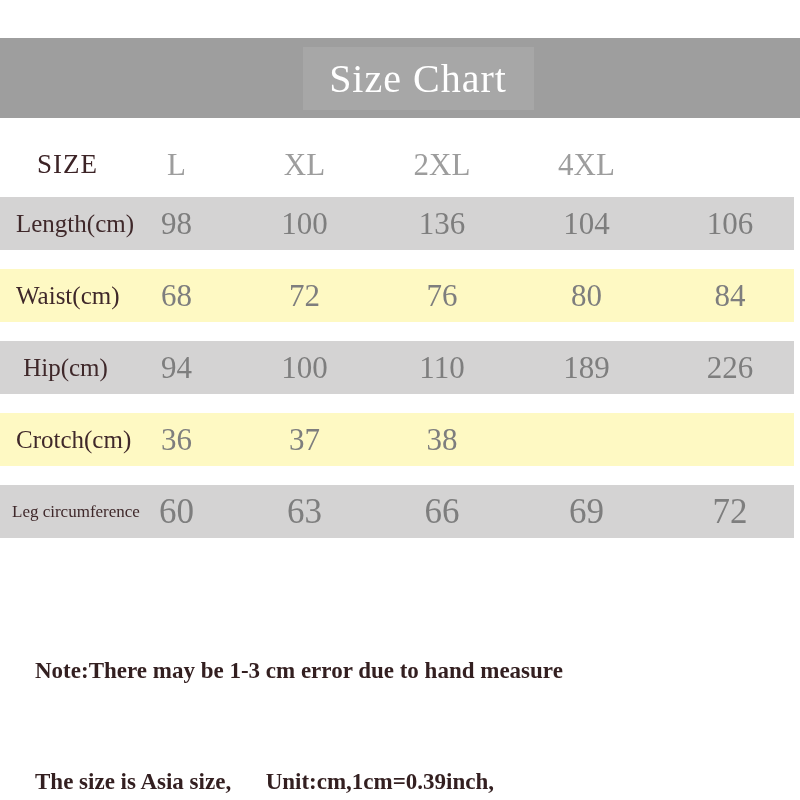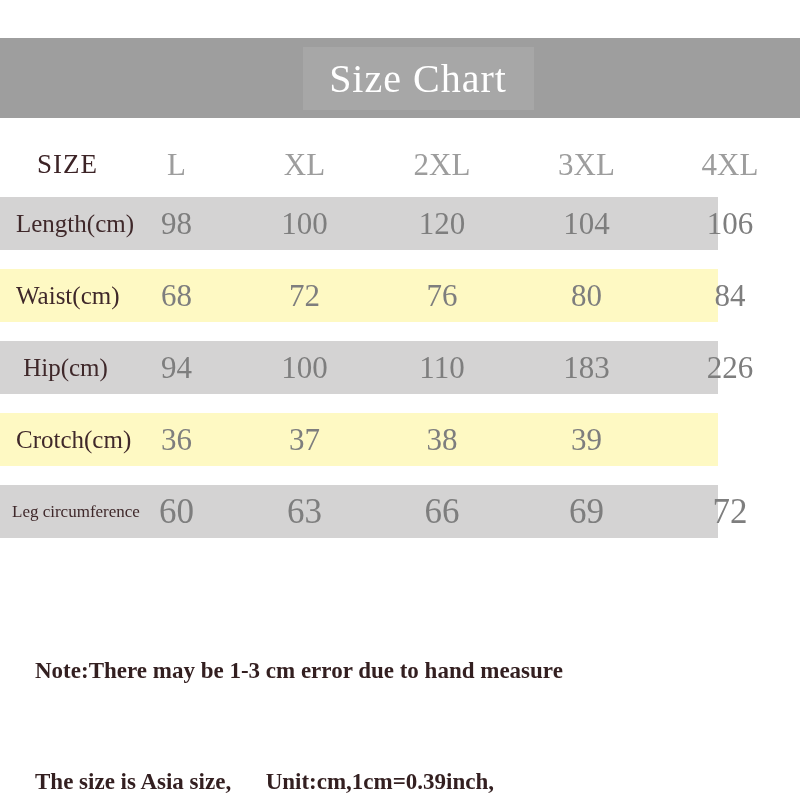--- a/index.html
+++ b/index.html
@@ -45,21 +45,21 @@
     grid-template-columns: 115px 123px 133px 142px 147px 140px;
     align-items: center;
   }
   .trow-header {
     height: 65px;
     padding-top: 14px;
   }
   .trow-data {
     height: 53px;
     margin-bottom: 19px;
-    width: 718px;
+    width: 794px;
   }
   .trow-gray { background: #d4d3d3; }
   .trow-white { background: #fef9c3; }
   .cell { text-align: center; font-family: Liberation Serif, serif; }
   .cell-corner {
     color: #3c2326;
     font-size: 27px;
     letter-spacing: 1px;
     padding-left: 20px;
   }
@@ -102,57 +102,55 @@
   </div>
 </div>
 
 <div class="size-table">
 
   <div class="trow trow-header">
     <div class="cell cell-corner">SIZE</div>
     <div class="cell cell-sizehead">L</div>
     <div class="cell cell-sizehead">XL</div>
     <div class="cell cell-sizehead">2XL</div>
-    <div class="cell cell-sizehead">3XL</div>
     <div class="cell cell-sizehead">4XL</div>
   </div>
 
   <div class="trow trow-data trow-gray">
     <div class="cell cell-label">Length(cm)</div>
     <div class="cell cell-value">98</div>
     <div class="cell cell-value">100</div>
-    <div class="cell cell-value">120</div>
+    <div class="cell cell-value">136</div>
     <div class="cell cell-value">104</div>
     <div class="cell cell-value">106</div>
   </div>
 
   <div class="trow trow-data trow-white">
     <div class="cell cell-label">Waist(cm)</div>
     <div class="cell cell-value">68</div>
     <div class="cell cell-value">72</div>
     <div class="cell cell-value">76</div>
     <div class="cell cell-value">80</div>
     <div class="cell cell-value">84</div>
   </div>
 
   <div class="trow trow-data trow-gray">
     <div class="cell cell-label">Hip(cm)</div>
     <div class="cell cell-value">94</div>
     <div class="cell cell-value">100</div>
     <div class="cell cell-value">110</div>
-    <div class="cell cell-value">183</div>
+    <div class="cell cell-value">189</div>
     <div class="cell cell-value">226</div>
   </div>
 
   <div class="trow trow-data trow-white">
     <div class="cell cell-label">Crotch(cm)</div>
     <div class="cell cell-value">36</div>
     <div class="cell cell-value">37</div>
     <div class="cell cell-value">38</div>
-    <div class="cell cell-value">39</div>
   </div>
 
   <div class="trow trow-data trow-gray trow-leg">
     <div class="cell cell-label cell-label-small">Leg circumference</div>
     <div class="cell cell-value">60</div>
     <div class="cell cell-value">63</div>
     <div class="cell cell-value">66</div>
     <div class="cell cell-value">69</div>
     <div class="cell cell-value">72</div>
   </div>

